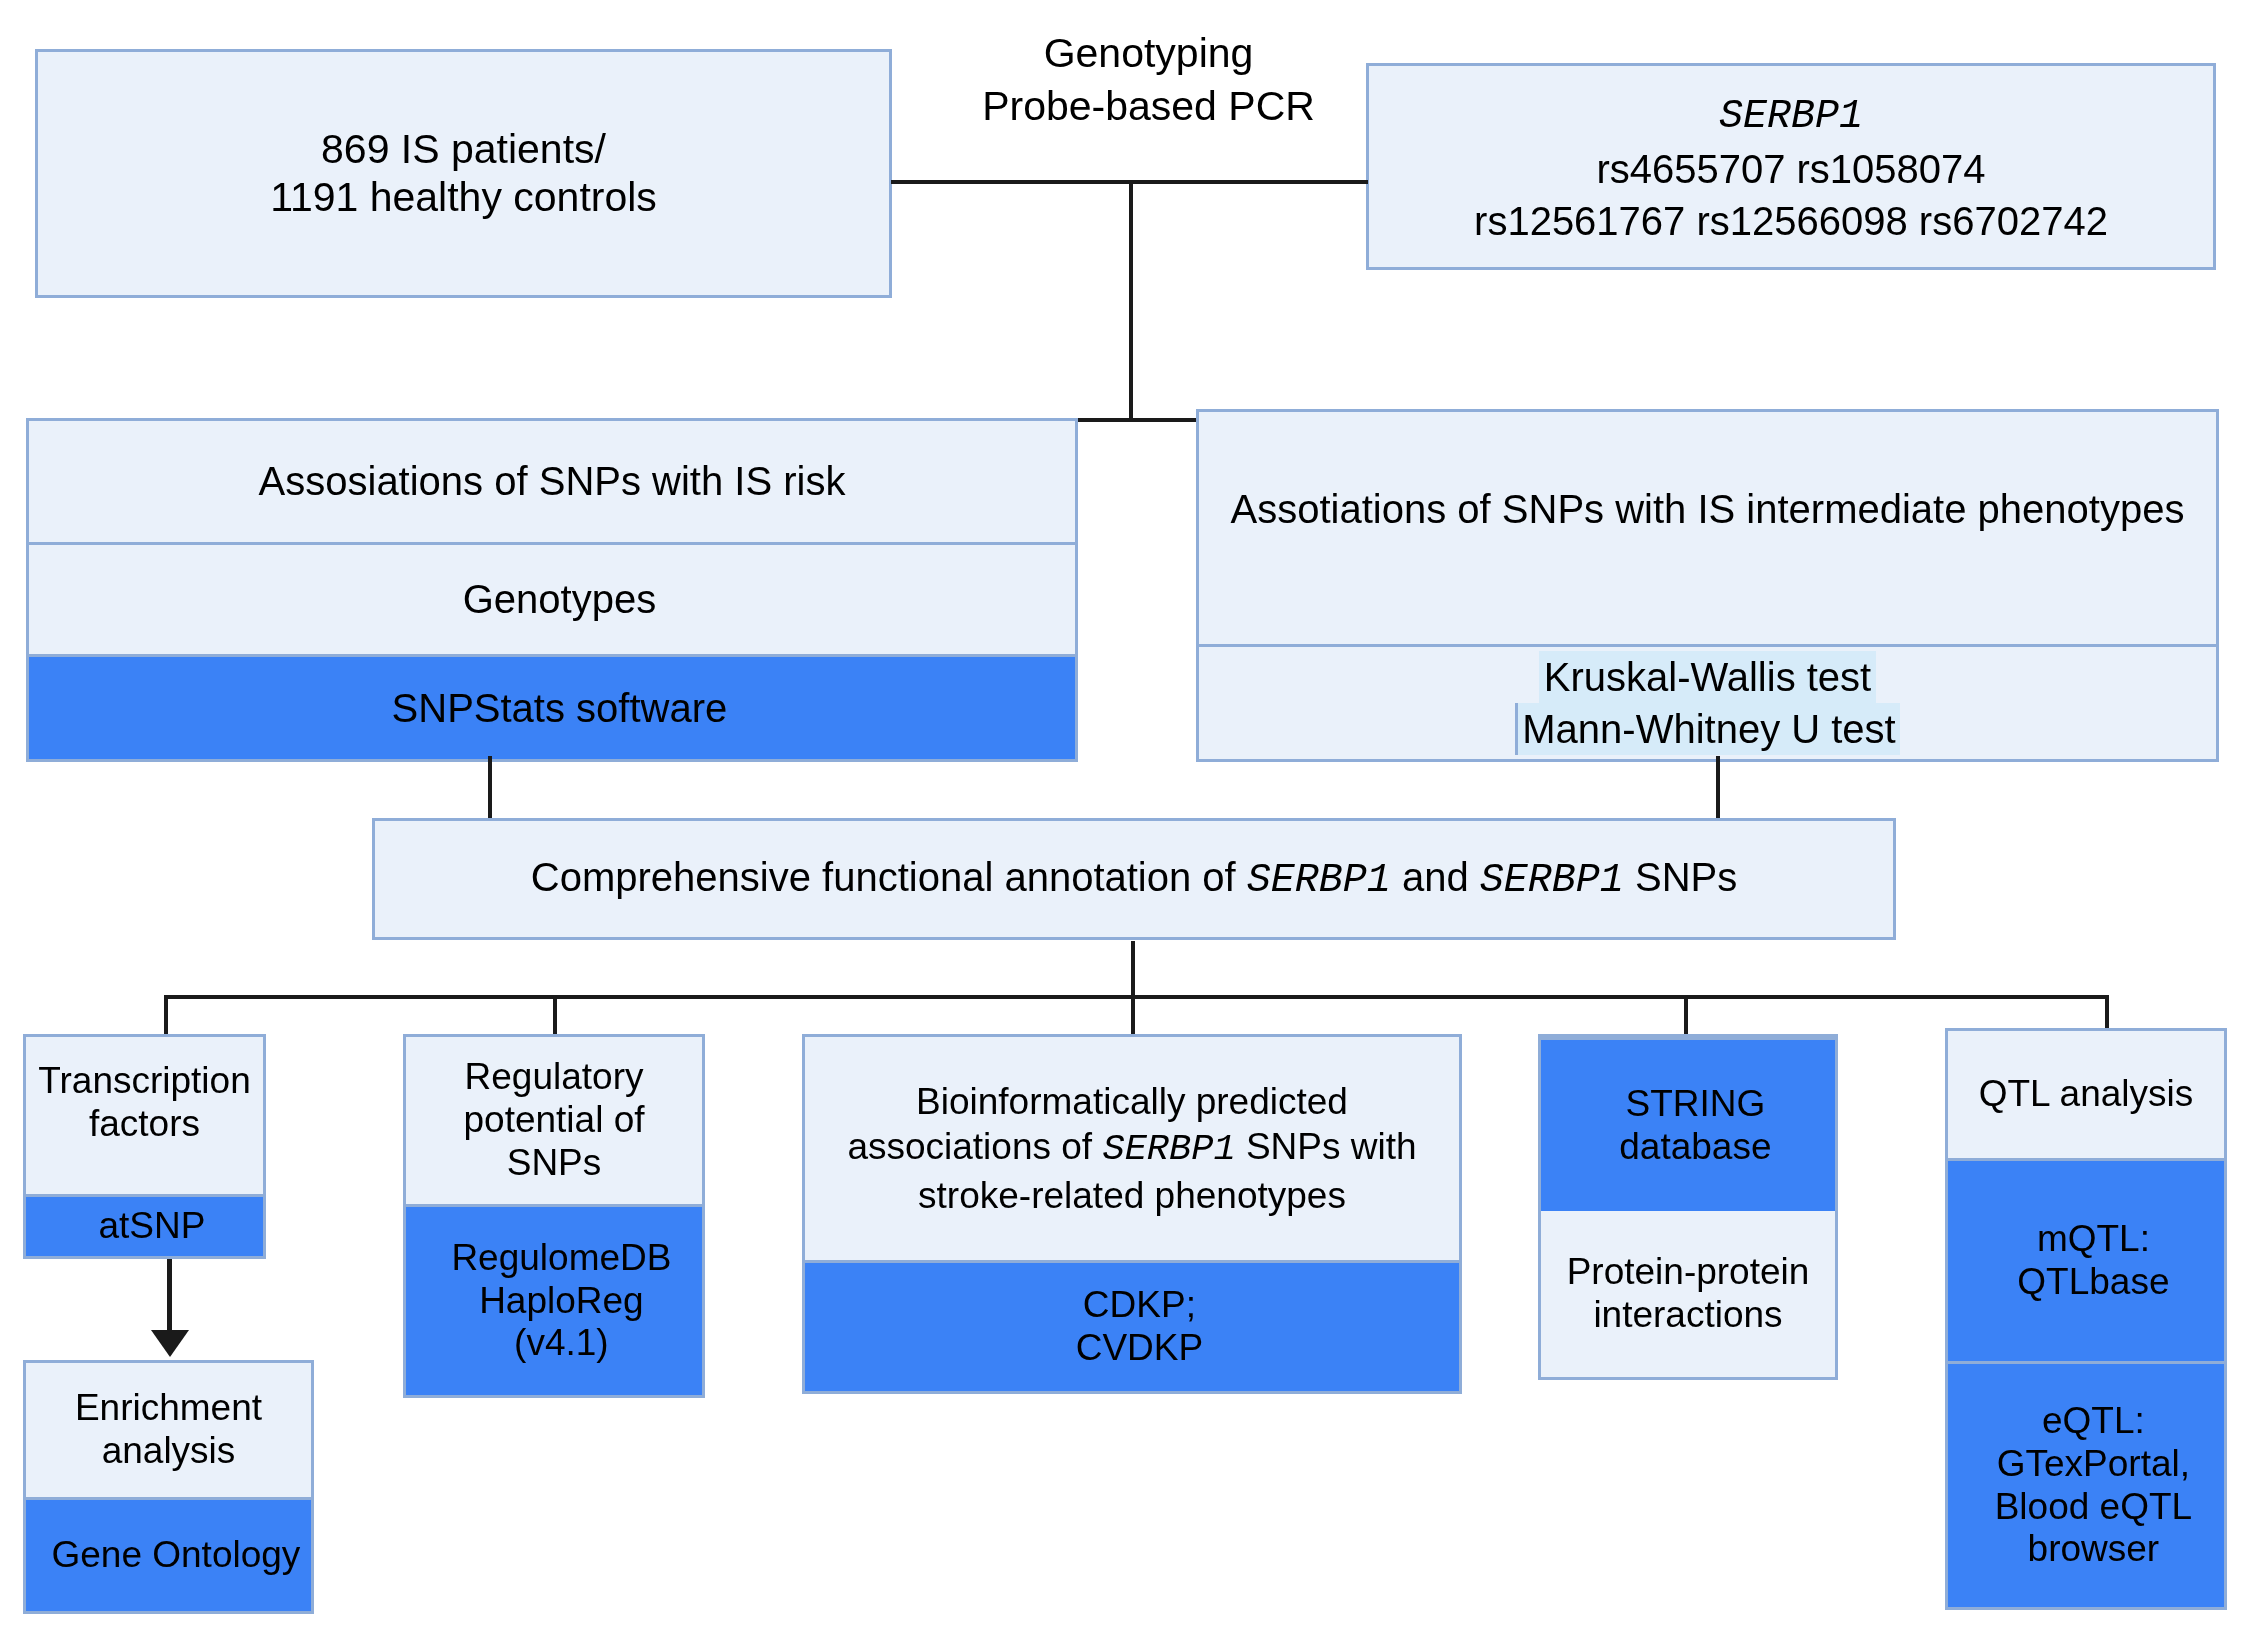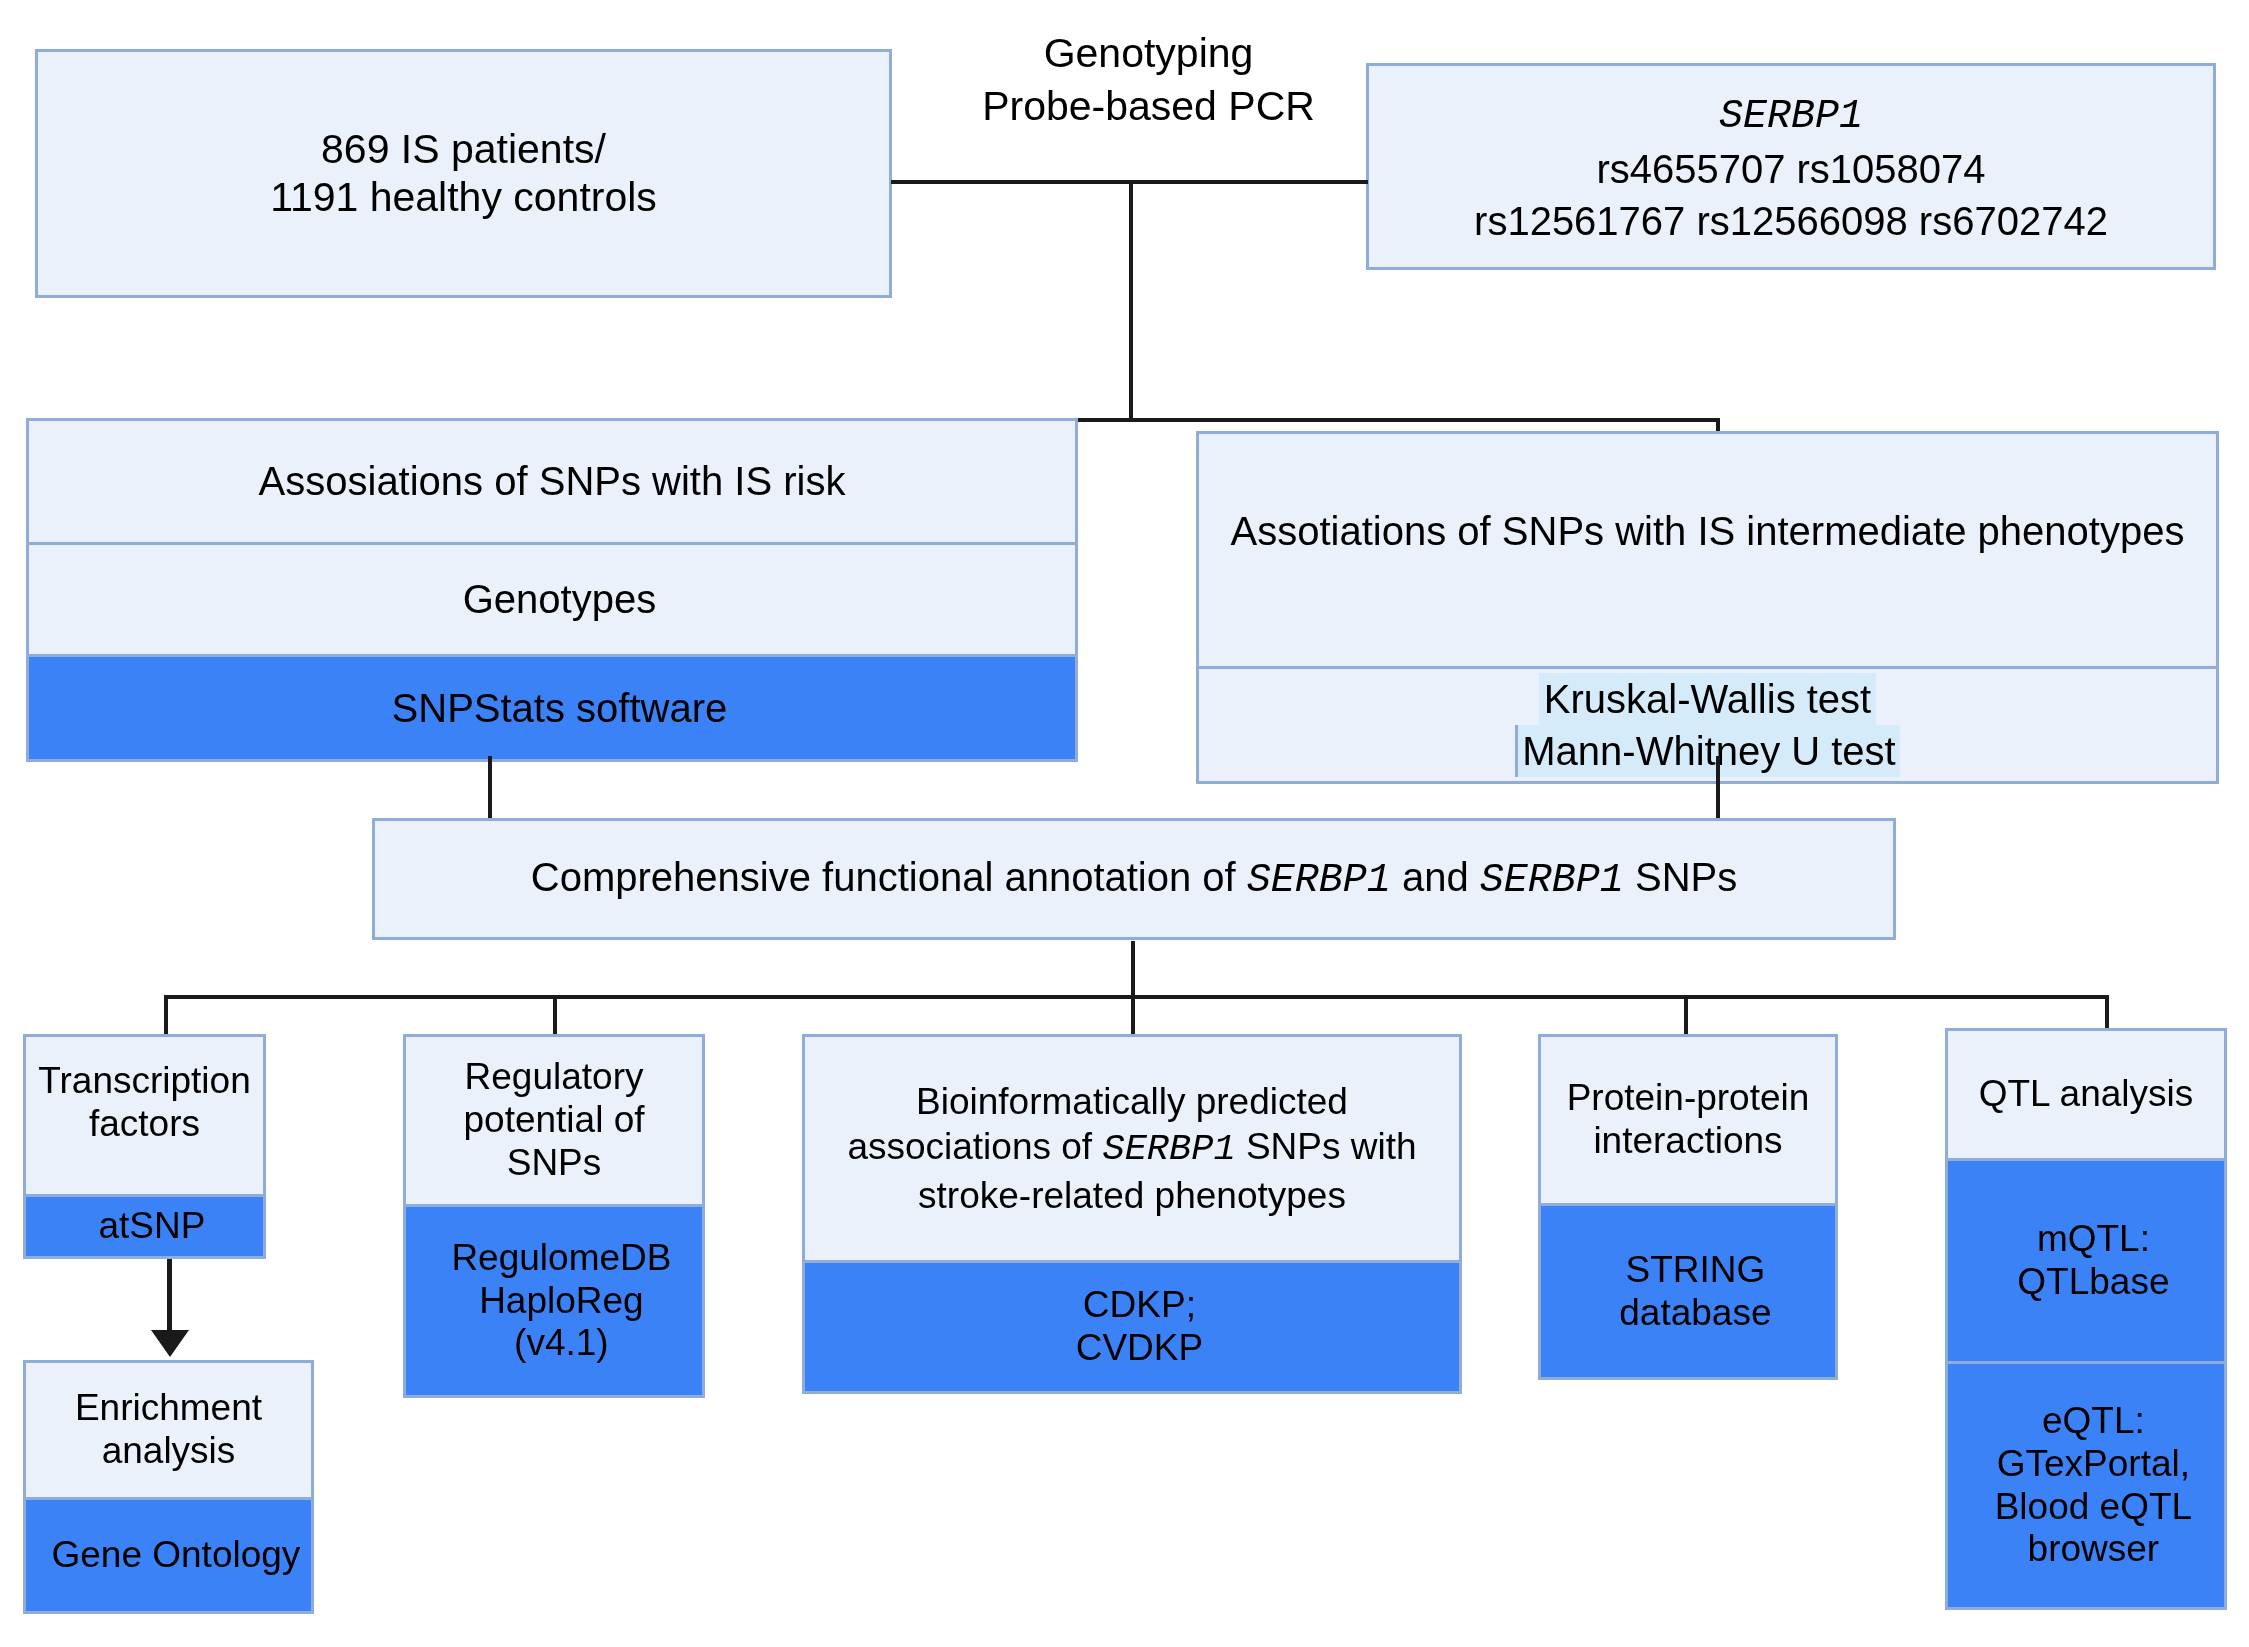--- a/index.html
+++ b/index.html
@@ -121,21 +121,21 @@
   <div class="line-h" style="left:539px; top:418px; width:1181px;"></div>
   <div class="line-v" style="left:539px; top:418px; width:3.6px; height:121px;"></div>
   <div class="line-v" style="left:1716px; top:418px; width:3.6px; height:121px;"></div>
 
   <div class="box" style="left:26px; top:418px; width:1052px; height:344px;">
     <div class="seg" style="height:121px; font-size:40px;">Assosiations of SNPs with IS risk</div>
     <div class="seg divider-top" style="height:112px; font-size:40px;">Genotypes</div>
     <div class="seg tool divider-top" style="flex:1; font-size:40px;">SNPStats software</div>
   </div>
 
-  <div class="box" style="left:1196px; top:431px; width:1023px; height:353px;">
+  <div class="box" style="left:1196px; top:409px; width:1023px; height:353px;">
     <div class="seg" style="height:238px; font-size:40px;">Assotiations of SNPs with IS intermediate phenotypes</div>
     <div class="seg split divider-top" style="flex:1; font-size:40px;">
       <div class="half">Kruskal-Wallis test</div>
       <div class="half">Mann-Whitney U test</div>
     </div>
   </div>
 
   <div class="line-v" style="left:488px; top:756px; width:3.6px; height:79px;"></div>
   <div class="line-v" style="left:1716px; top:756px; width:3.6px; height:79px;"></div>
 
@@ -177,22 +177,22 @@
     <div class="seg" style="height:223px; font-size:37px; line-height:1.22;">
       <span>
         <span>Bioinformatically predicted associations of </span><span class="it">SERBP1</span><span> SNPs with stroke-related phenotypes</span>
       </span>
     </div>
     <div class="seg tool divider-top" style="flex:1; font-size:37px; white-space:pre-line;">CDKP;
 CVDKP</div>
   </div>
 
   <div class="box" style="left:1538px; top:1034px; width:300px; height:346px;">
+    <div class="seg tool divider-top" style="flex:1; font-size:37px;">STRING database</div>
     <div class="seg" style="height:166px; font-size:37px;">Protein-protein interactions</div>
-    <div class="seg tool divider-top" style="flex:1; font-size:37px;">STRING database</div>
   </div>
 
   <div class="box" style="left:1945px; top:1028px; width:282px; height:582px;">
     <div class="seg" style="height:127px; font-size:37px;">QTL analysis</div>
     <div class="seg tool divider-top" style="flex:1; font-size:37px;">mQTL: QTLbase</div>
     <div class="seg tool divider-top" style="height:246px; font-size:37px;">eQTL: GTexPortal, Blood eQTL browser</div>
   </div>
 
 </div>
 

